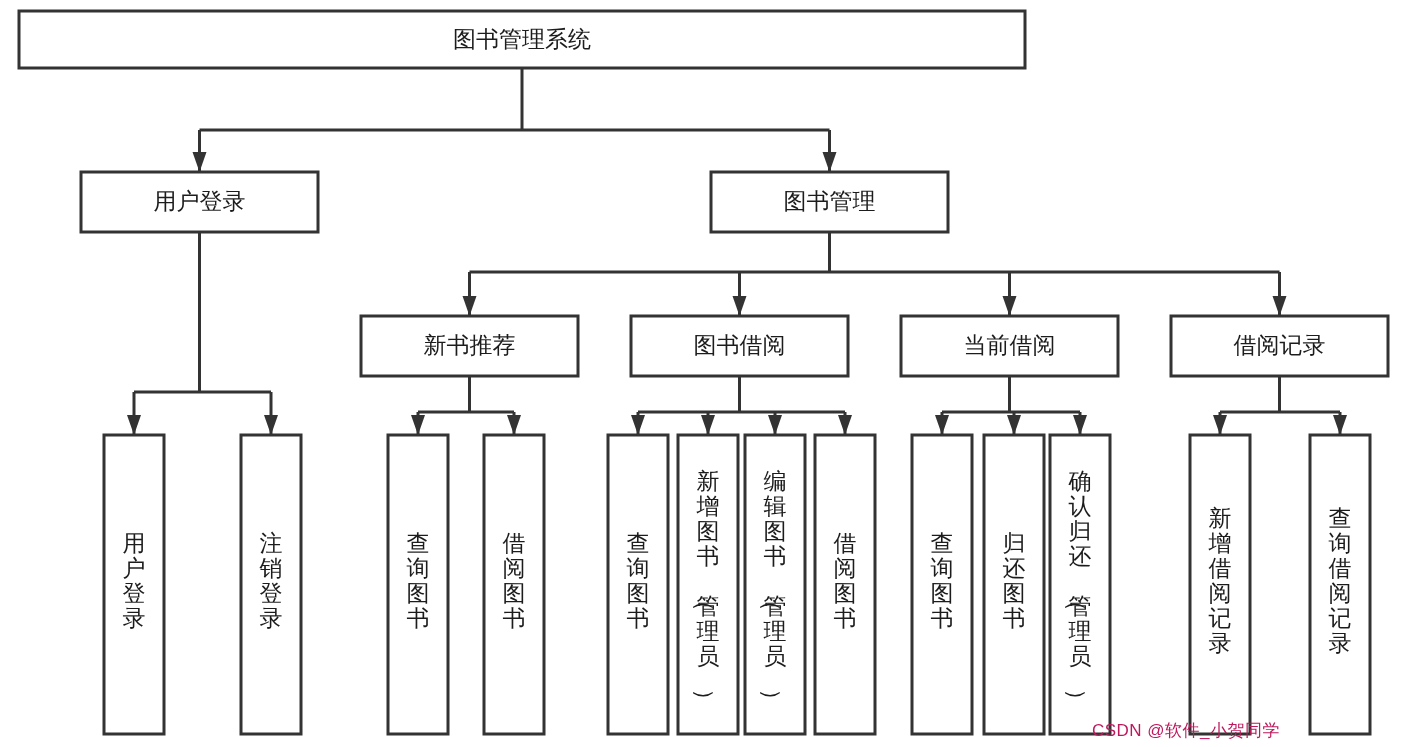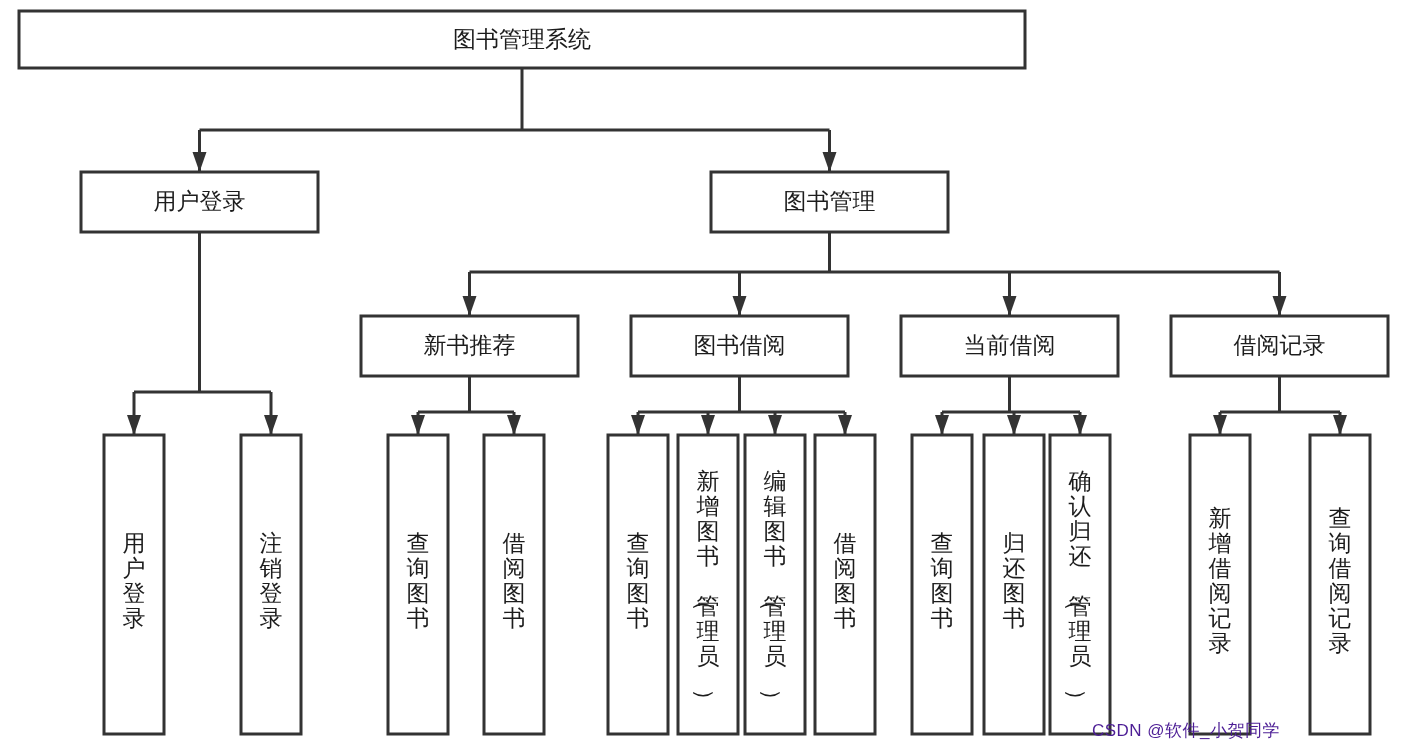--- a/index.html
+++ b/index.html
@@ -54,21 +54,21 @@
     font-size: 23px;
     fill: #1c1c1c;
     text-anchor: middle;
   }
   .watermark {
     position: absolute;
     right: 14px;
     bottom: 5px;
     font-family: "Liberation Sans", "DejaVu Sans", sans-serif;
     font-size: 17px;
-    color: #4c1d95;
+    color: #be185d;
     white-space: nowrap;
     letter-spacing: 0.5px;
     pointer-events: none;
   }
 </style>
 </head>
 <body>
 
 <div id="diagram-root">
   <svg class="flow" viewBox="0 0 1405 747" xmlns="http://www.w3.org/2000/svg">

